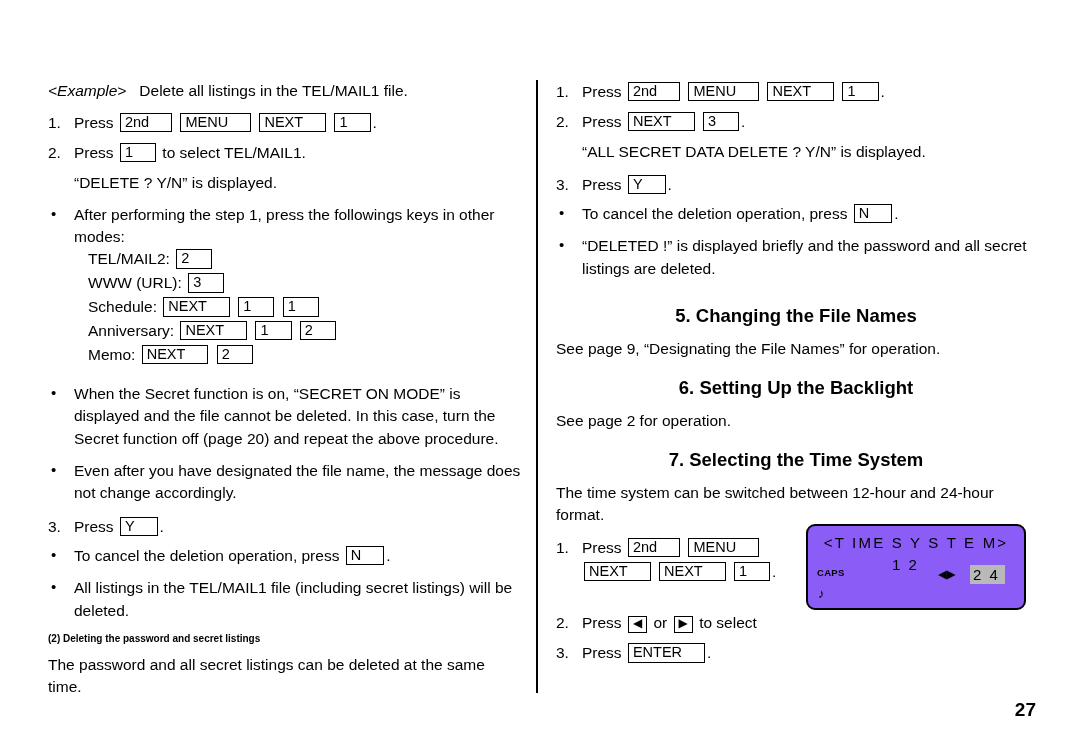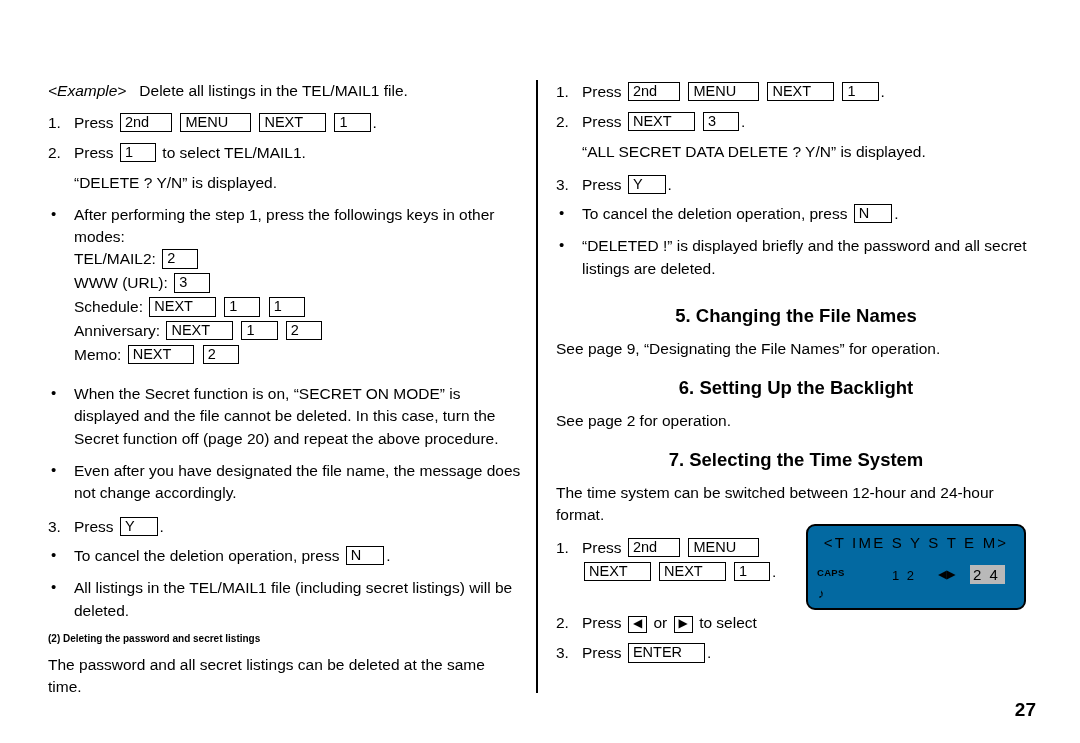--- a/index.html
+++ b/index.html
@@ -89,21 +89,21 @@
     margin: 0 0 10px 0;
   }
 
   
   .modelist {
     padding-left: 26px;
     margin: 0;
   }
   .modeline {
     line-height: 1.48;
-    margin: 0 0 1px 0;
+    margin: 0 0 1px 14px;
     white-space: nowrap;
   }
 
   
   .key {
     display: inline-block;
     border: 1.6px solid #000;
     padding: 0px 22px 1px 4px;
     line-height: 1.12;
     margin: 0 2px;
@@ -138,21 +138,21 @@
 
   
   .lcd {
     position: absolute;
     left: 806px;
     top: 524px;
     width: 216px;
     height: 82px;
     border: 2.2px solid #000;
     border-radius: 9px;
-    background: #0369a1;
+    background: #8b5cf6;
   }
   .lcd-title {
     position: absolute;
     left: 0;
     right: 0;
     top: 8px;
     text-align: center;
     font-size: 15px;
     letter-spacing: 2.2px;
     white-space: nowrap;
@@ -169,22 +169,22 @@
   .lcd-note {
     position: absolute;
     left: 10px;
     top: 61px;
     font-size: 13px;
     line-height: 1;
   }
   .lcd-12 {
     position: absolute;
     left: 84px;
-    top: 42px;
-    font-size: 13px;
+    top: 30px;
+    font-size: 15px;
     letter-spacing: 2px;
   }
   .lcd-arrows {
     position: absolute;
     left: 130px;
     top: 41px;
     font-size: 11.5px;
     letter-spacing: 0px;
   }
   .lcd-24 {

